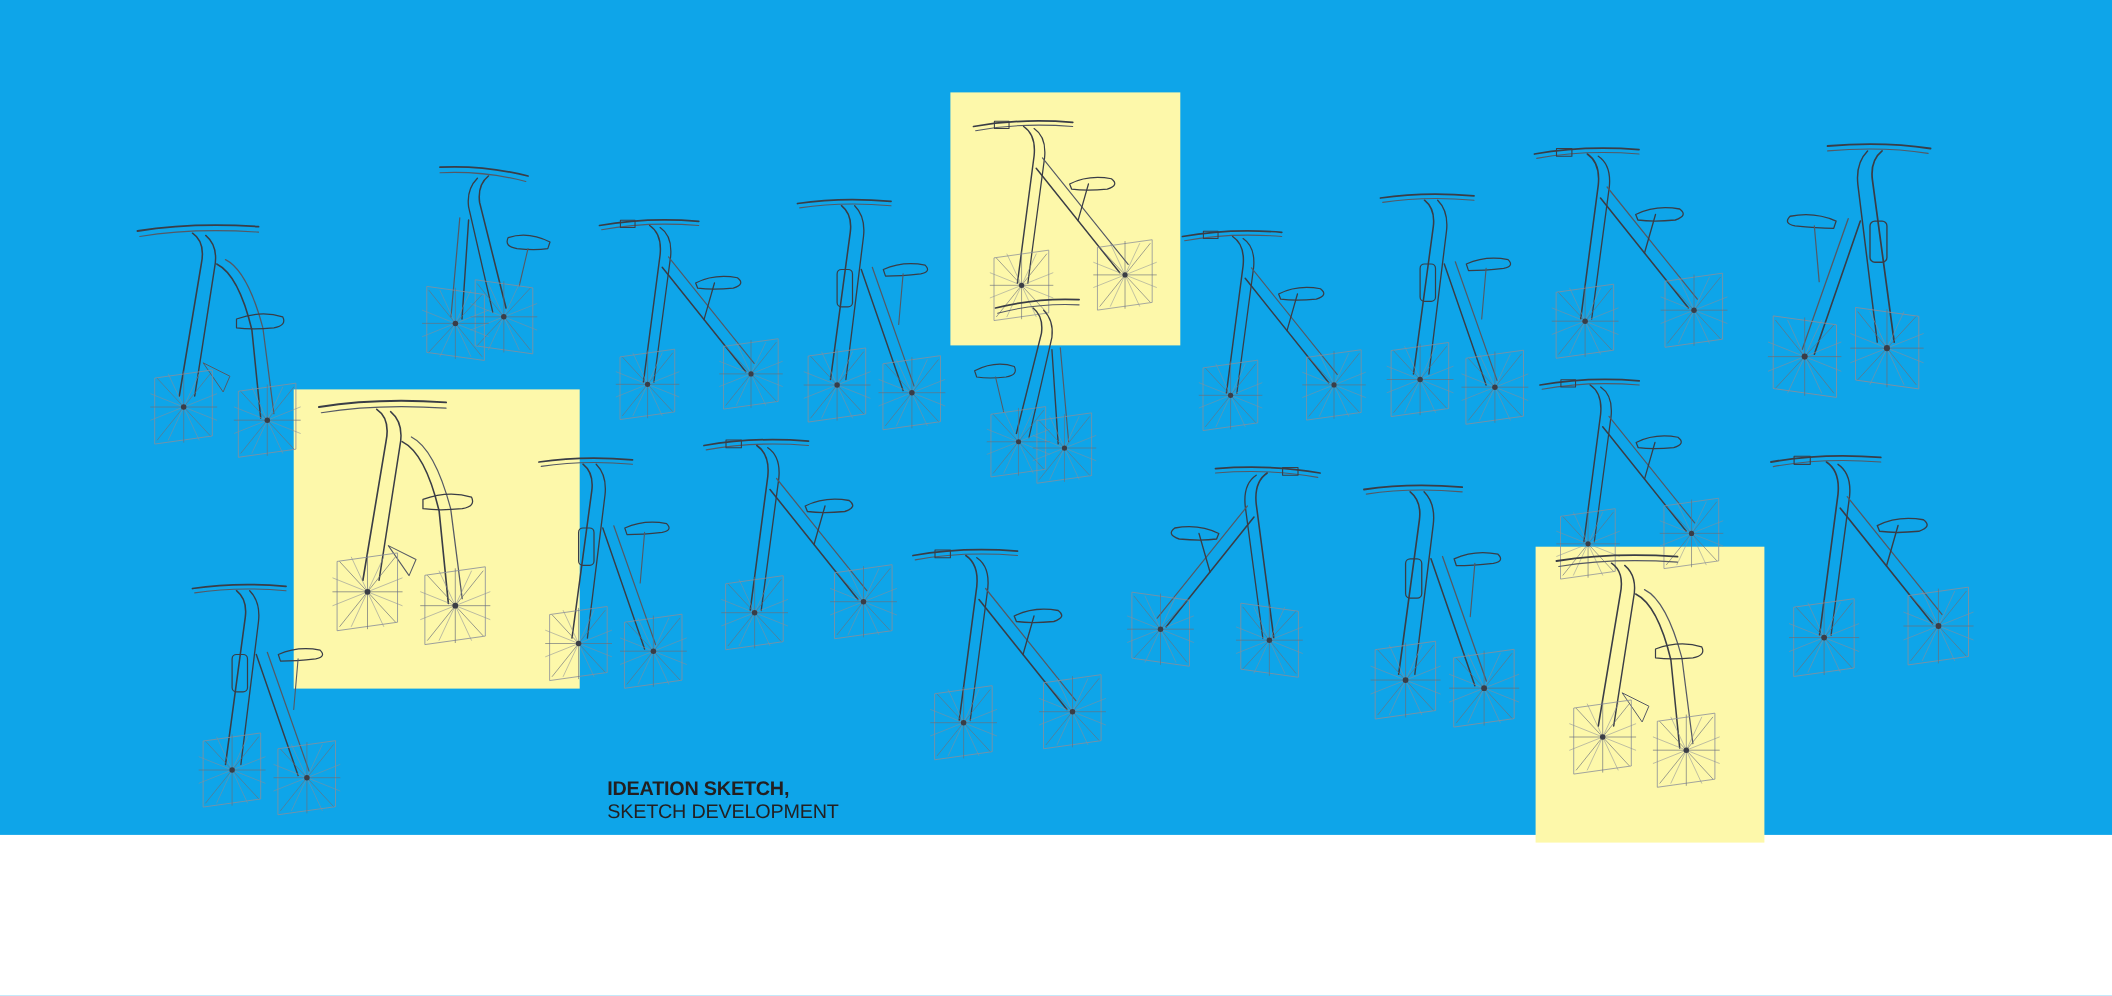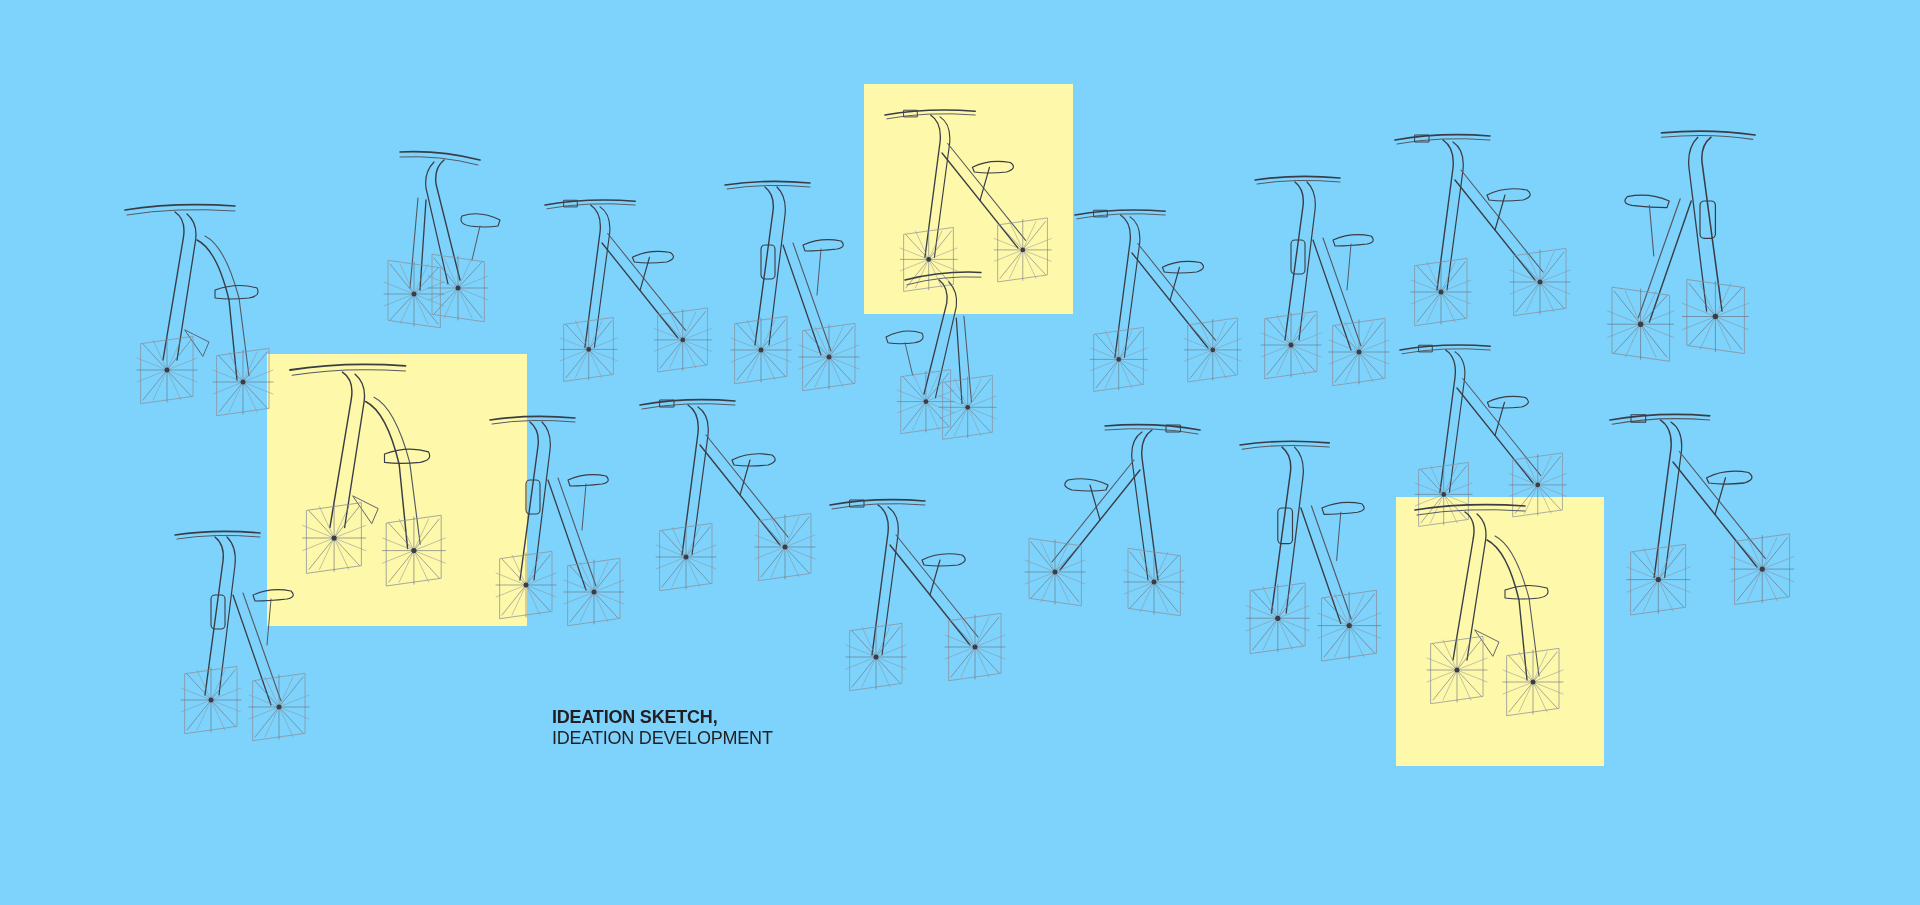--- a/index.html
+++ b/index.html
@@ -6,22 +6,22 @@
     margin: 0;
     padding: 0;
     width: 1920px;
     height: 905px;
     background: #ffffff;
     overflow: hidden;
   }
   .canvas {
     position: relative;
     width: 1920px;
-    height: 905px;
-    background: #7dd3fc;
+    height: 759px;
+    background: #0ea5e9;
   }
   .highlight {
     position: absolute;
     background: #fdf8aa;
   }
   .sketch-layer {
     position: absolute;
     left: 0; top: 0;
     width: 1920px; height: 905px;
   }
@@ -148,15 +148,15 @@
         <use href="#bike-side" transform="translate(1200 430) scale(-1 1)"></use>
         <use href="#bike-tall" transform="translate(1240 445) scale(1.05 1.05)"></use>
         <use href="#bike-side" transform="translate(1400 350) scale(0.95 0.95)"></use>
         <use href="#bike-front" transform="translate(1415 510) scale(1 1)"></use>
         <use href="#bike-side" transform="translate(1610 420) scale(1.05 1.05)"></use>
       </g>
   </svg>
 
   <div class="caption">
     <span class="caption-title">IDEATION SKETCH,</span>
-    <span class="caption-subtitle">IDEATION DEVELOPMENT</span>
+    <span class="caption-subtitle">SKETCH DEVELOPMENT</span>
   </div>
 </div>
 
 </body></html>

